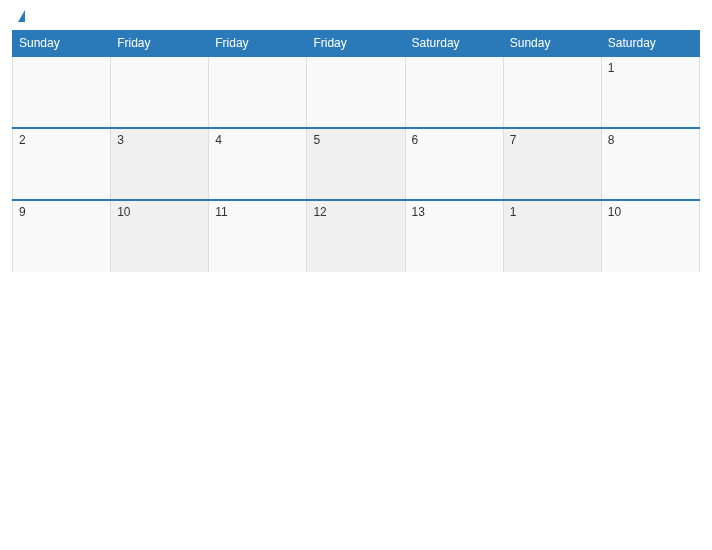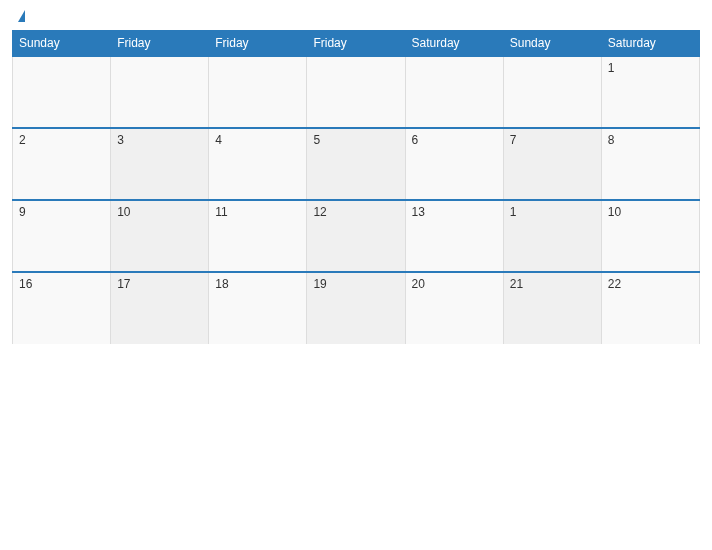--- a/index.html
+++ b/index.html
@@ -155,24 +155,15 @@
         </tr>
         <tr>
           <td><span class="day-number">9</span></td>
           <td><span class="day-number">10</span></td>
           <td><span class="day-number">11</span></td>
           <td><span class="day-number">12</span></td>
           <td><span class="day-number">13</span></td>
           <td><span class="day-number">1</span></td>
           <td><span class="day-number">10</span></td>
         </tr>
-        <tr>
-          <td><span class="day-number">16</span></td>
-          <td><span class="day-number">17</span></td>
-          <td><span class="day-number">18</span></td>
-          <td><span class="day-number">19</span></td>
-          <td><span class="day-number">20</span></td>
-          <td><span class="day-number">21</span></td>
-          <td><span class="day-number">22</span></td>
-        </tr>
       </tbody>
   </table>
 </div>
 
 </body></html>

